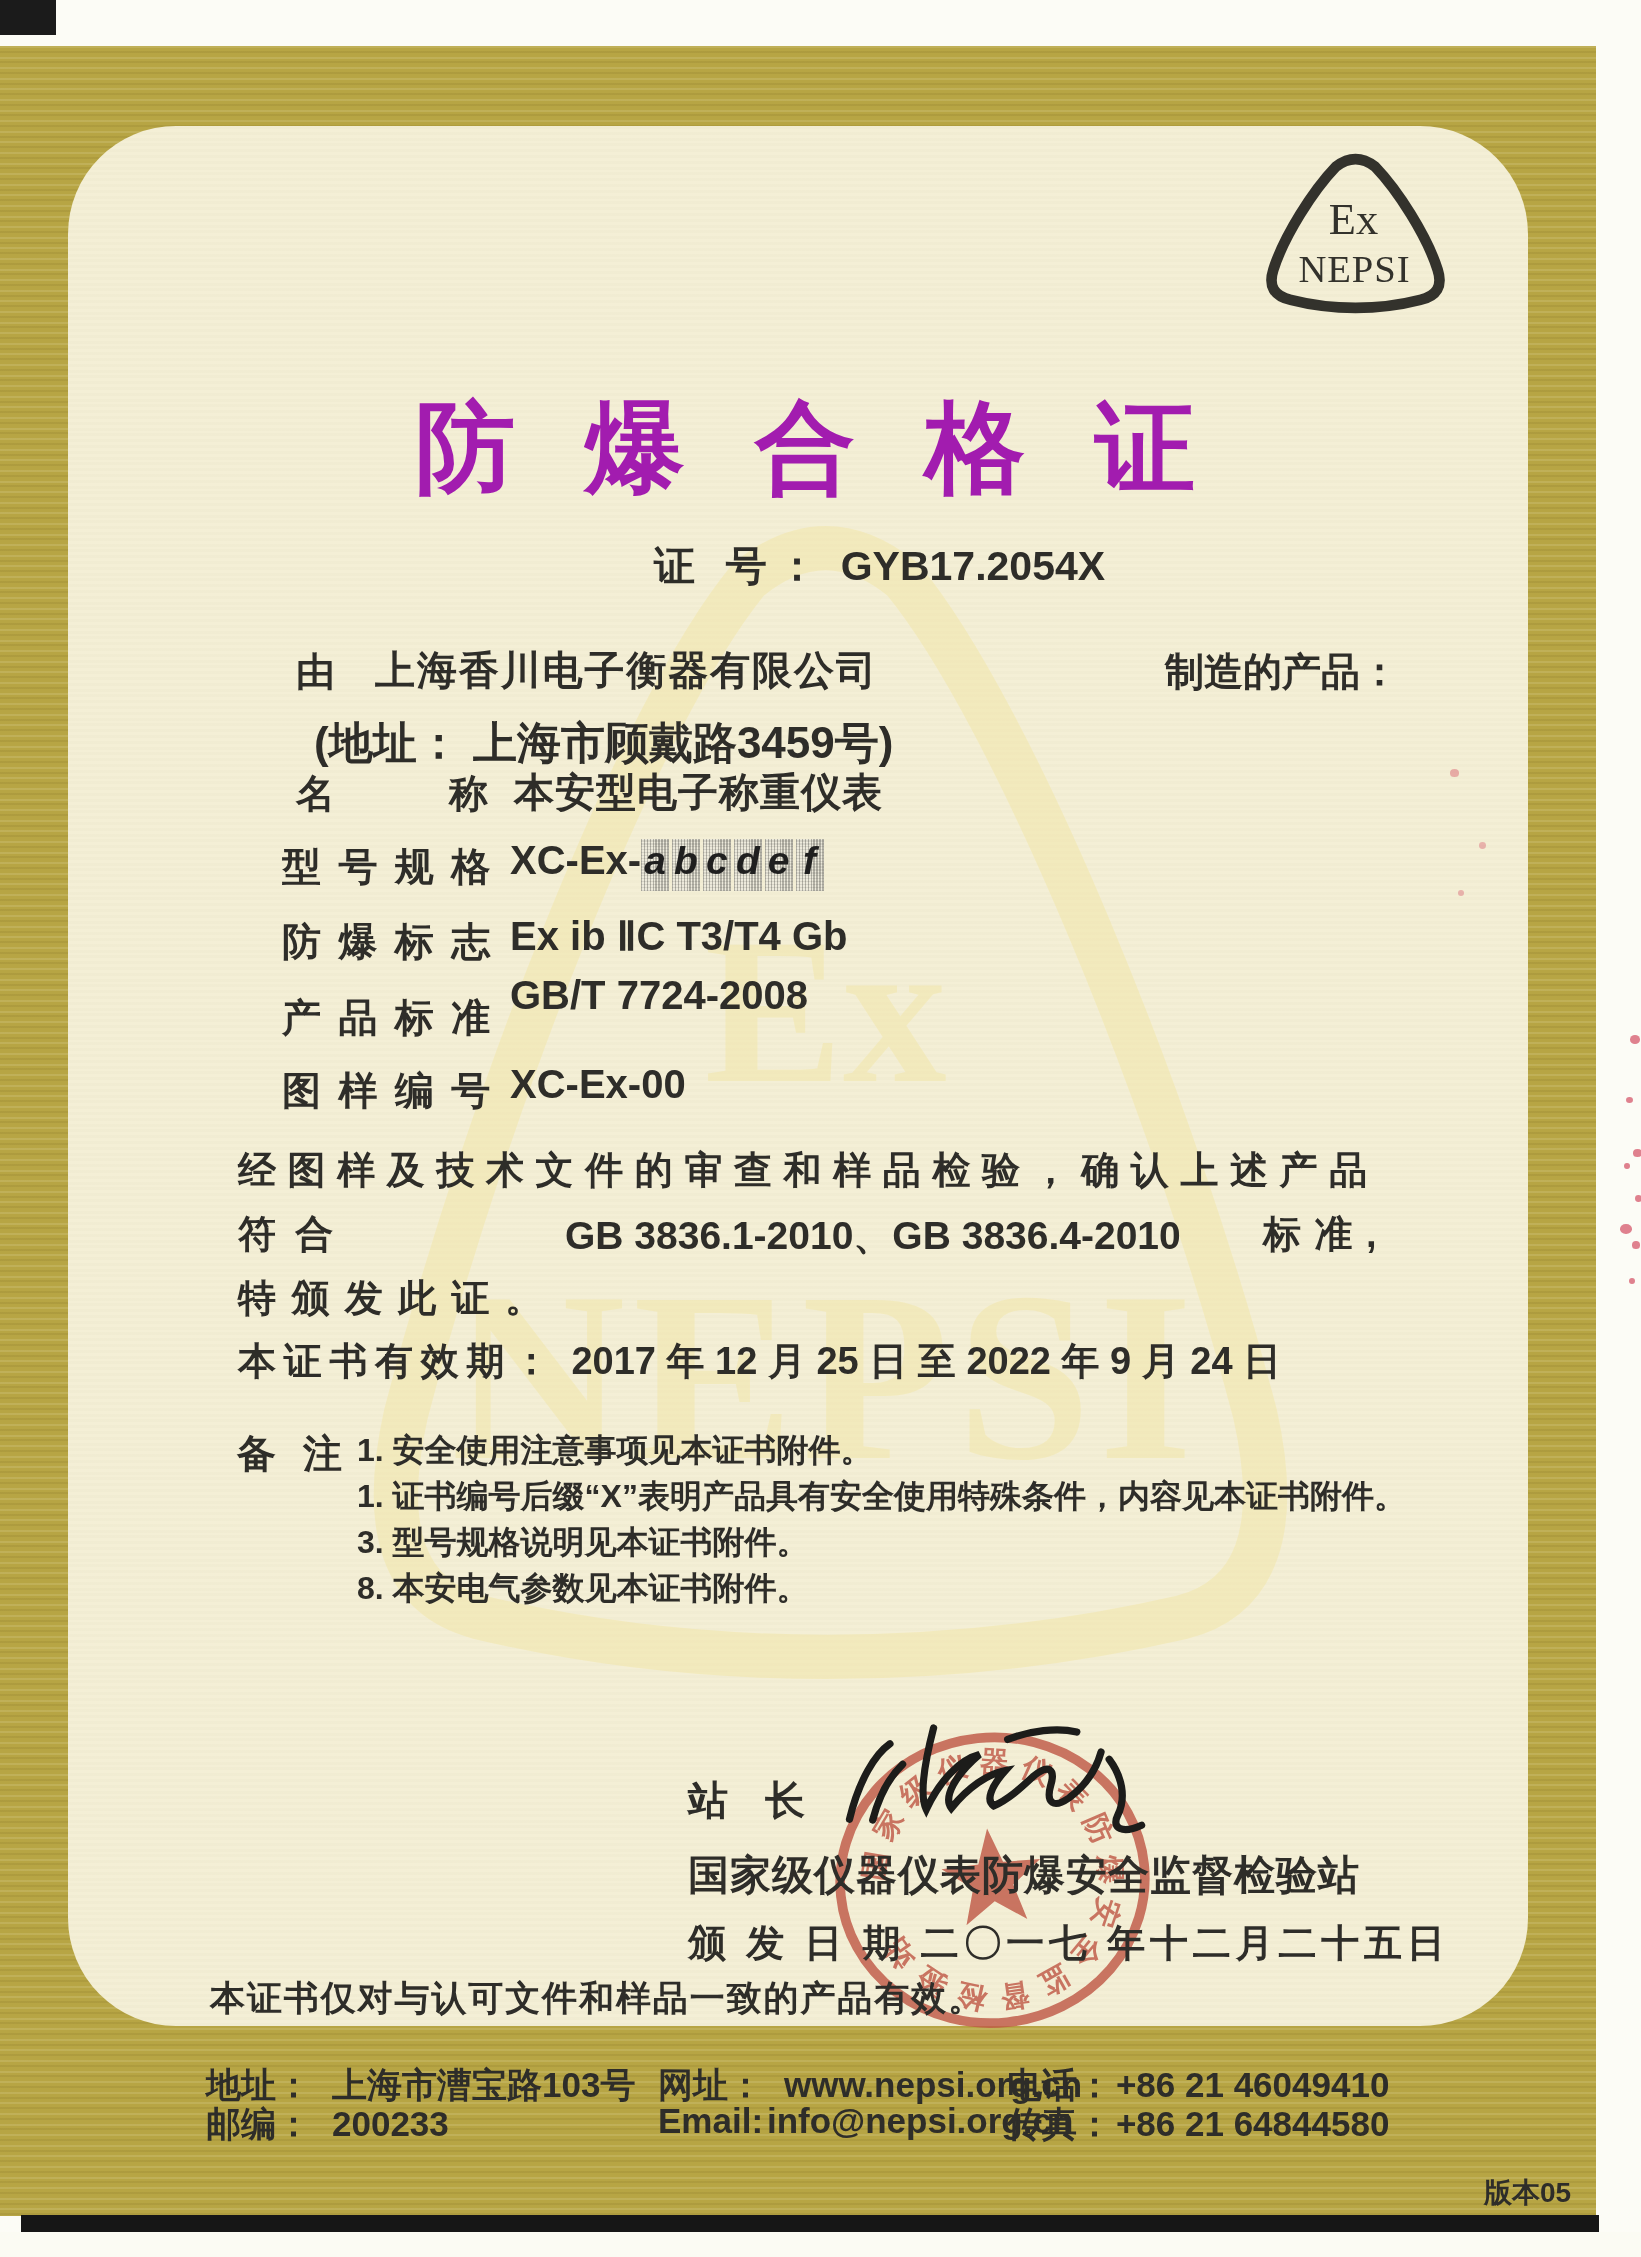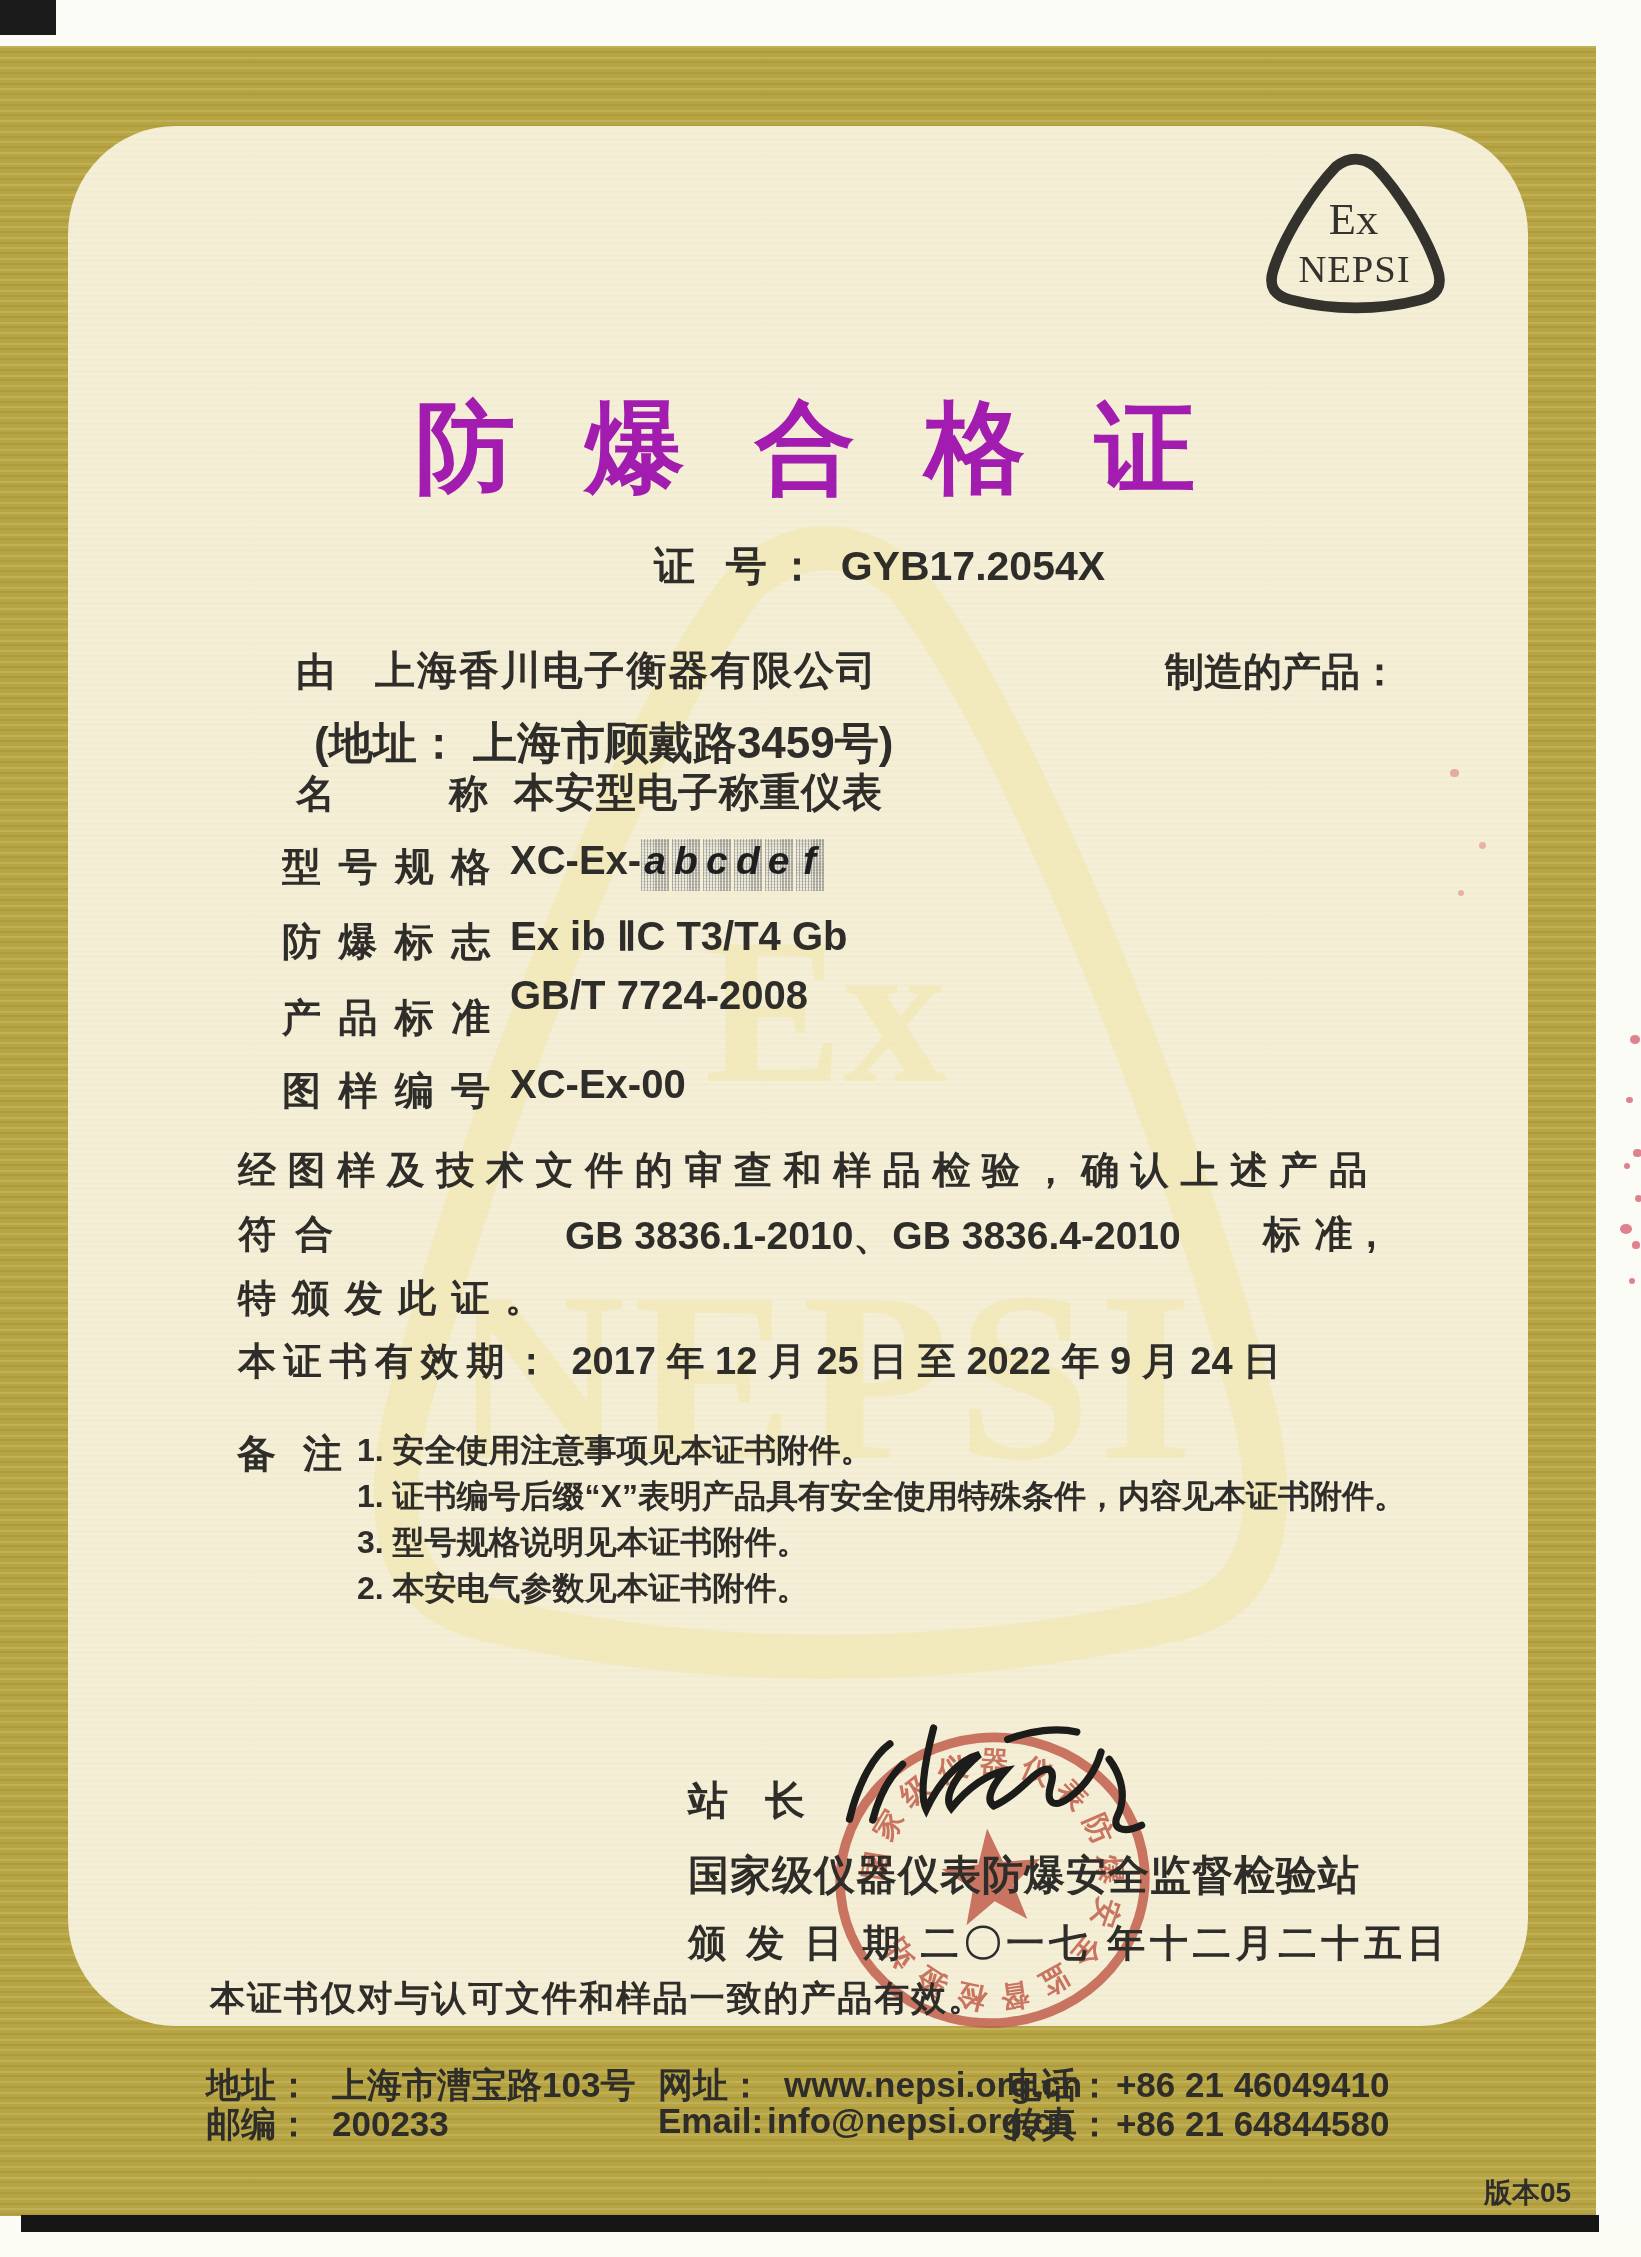--- a/index.html
+++ b/index.html
@@ -97,21 +97,21 @@
 <div class="abs t39" style="left:238px;top:1273px;letter-spacing:15.4px;">特颁发此证。</div>
 <div class="abs t39" style="left:238px;top:1336px;">
   <span style="letter-spacing:7.7px;">本证书有效期：</span><span style="margin-left:13.5px;">2017 年 12 月 25 日 至 2022 年 9 月 24 日</span>
 </div>
 
 <div class="abs t40" style="left:237px;top:1427px;letter-spacing:27px;">备注</div>
 <div class="abs notes-list" style="left:357px;top:1427px;">
   <div>1. 安全使用注意事项见本证书附件。</div>
   <div>1. 证书编号后缀“X”表明产品具有安全使用特殊条件，内容见本证书附件。</div>
   <div>3. 型号规格说明见本证书附件。</div>
-  <div>2. 本安电气参数见本证书附件。</div>
+  <div>8. 本安电气参数见本证书附件。</div>
 </div>
 
 <svg class="abs" style="left:819px;top:1721px;transform:rotate(-6deg);opacity:.82;" width="348" height="328" viewBox="0 0 360 340">
   <ellipse cx="180" cy="165" rx="158" ry="148" fill="none" stroke="#c05a48" stroke-width="10"></ellipse>
   <defs>
     <path id="sealcirc" d="M 68 165 A 112 112 0 1 1 292 165 A 112 112 0 1 1 68 165" fill="none"></path>
   </defs>
   <text font-size="30" fill="#c05a48" letter-spacing="11" font-weight="bold">
     <textPath href="#sealcirc" startOffset="10">国家级仪器仪表防爆安全监督检验站</textPath>
   </text>

